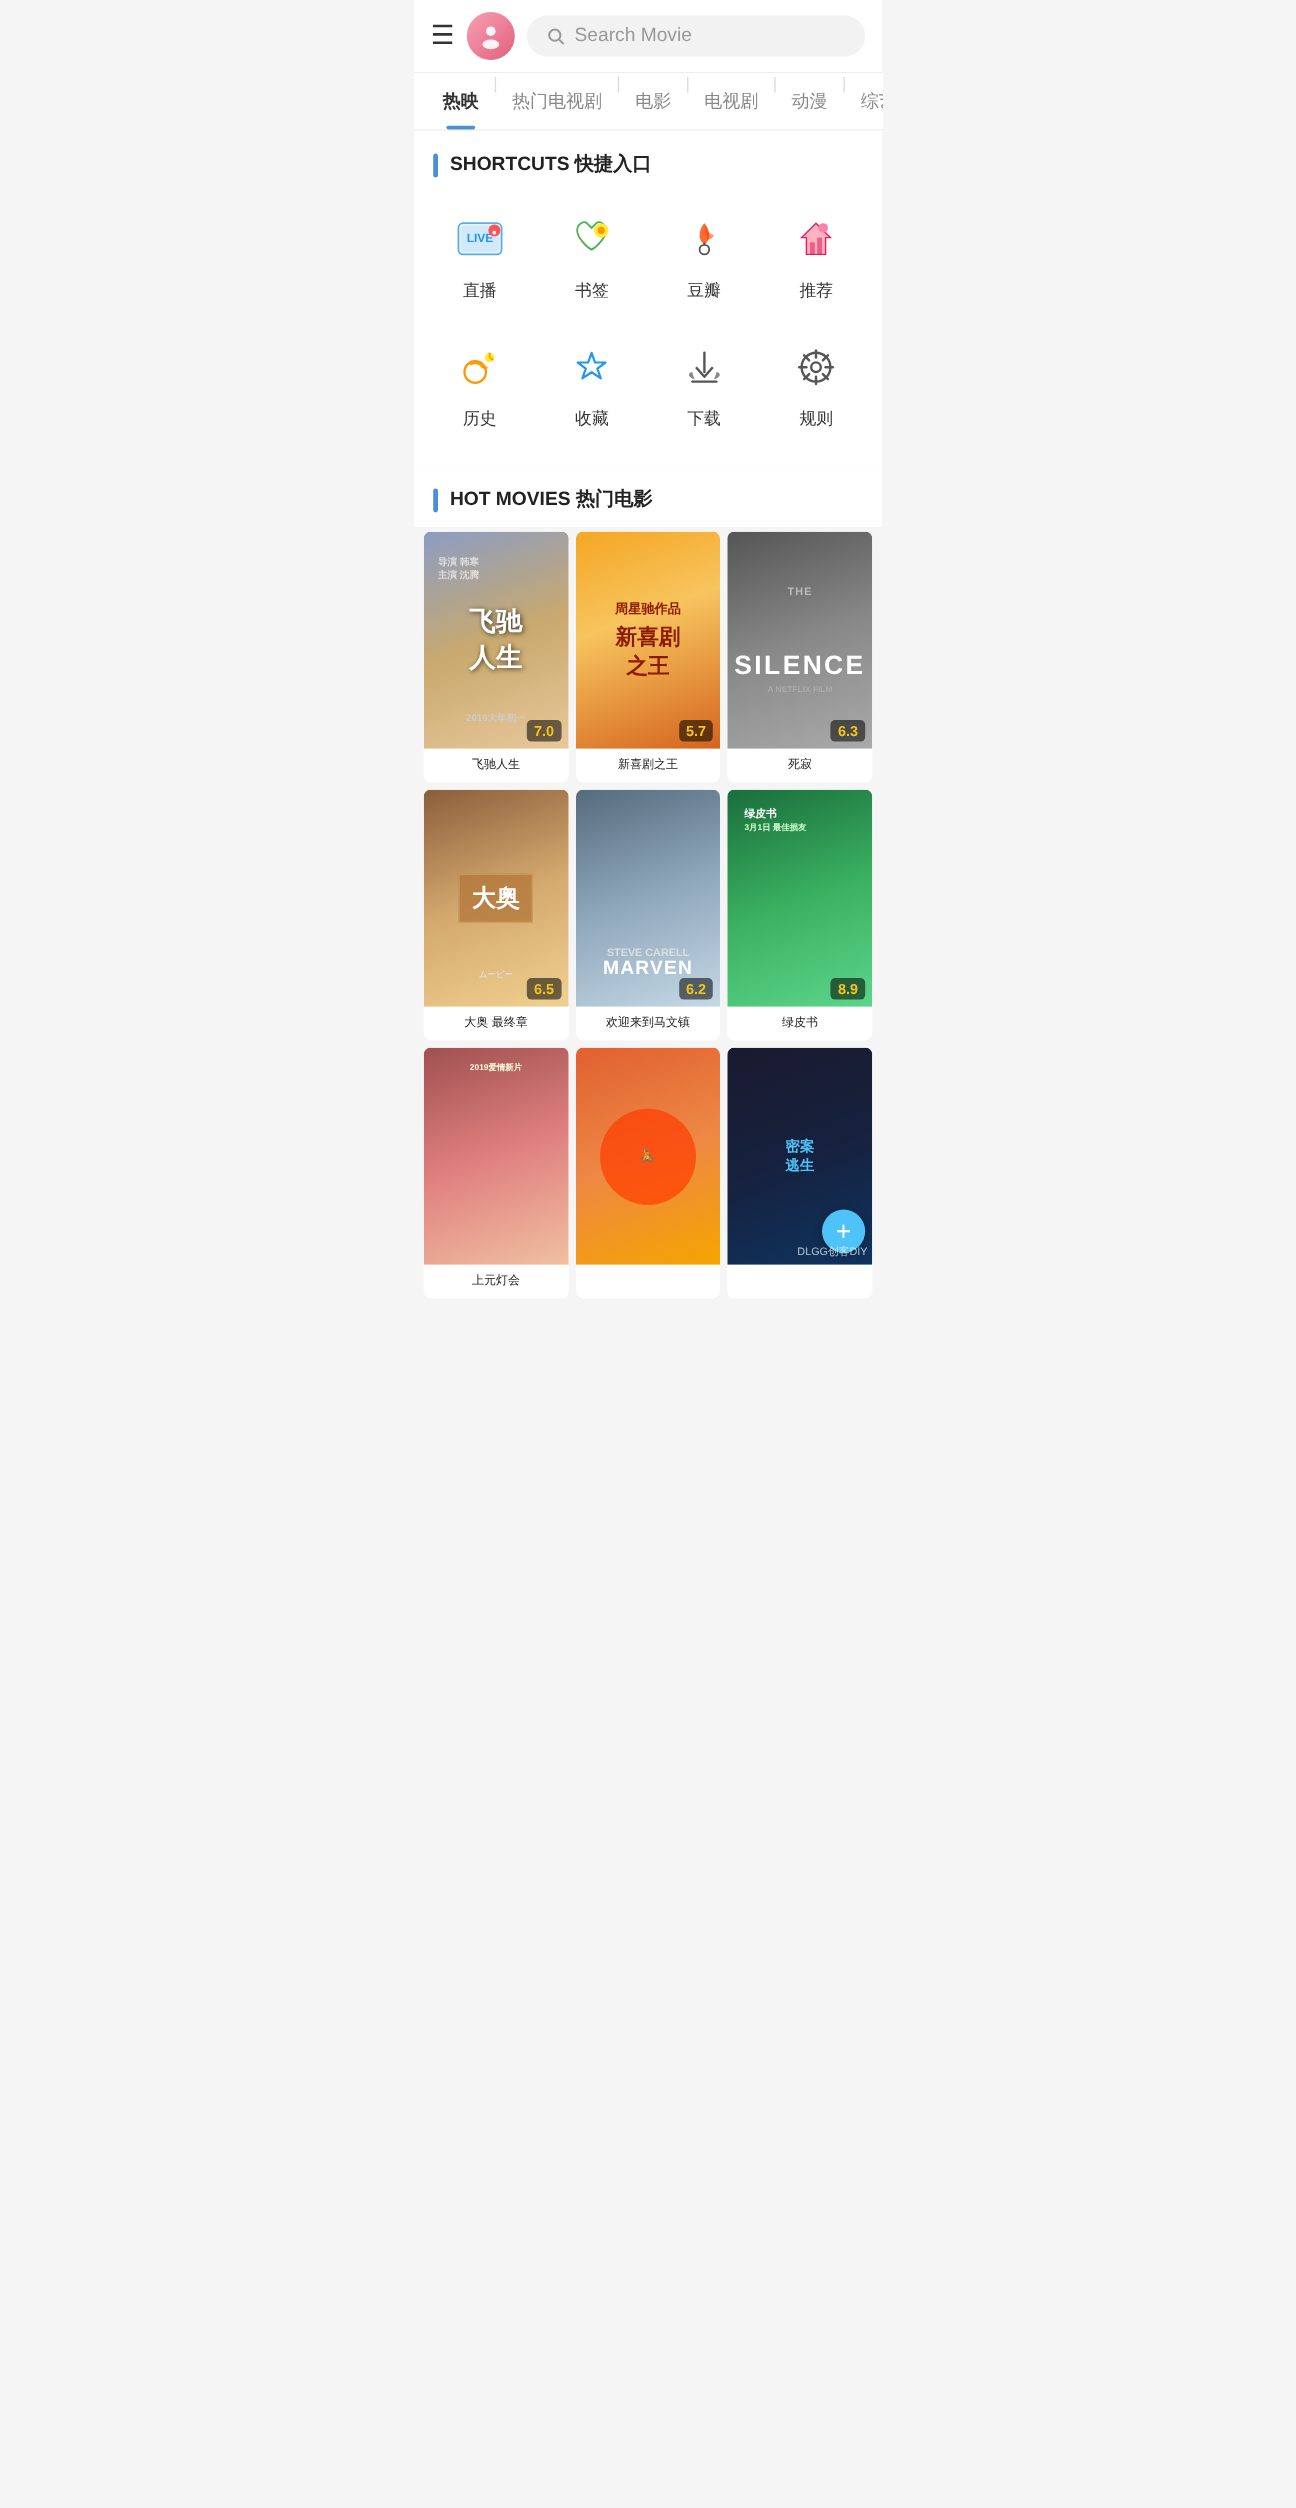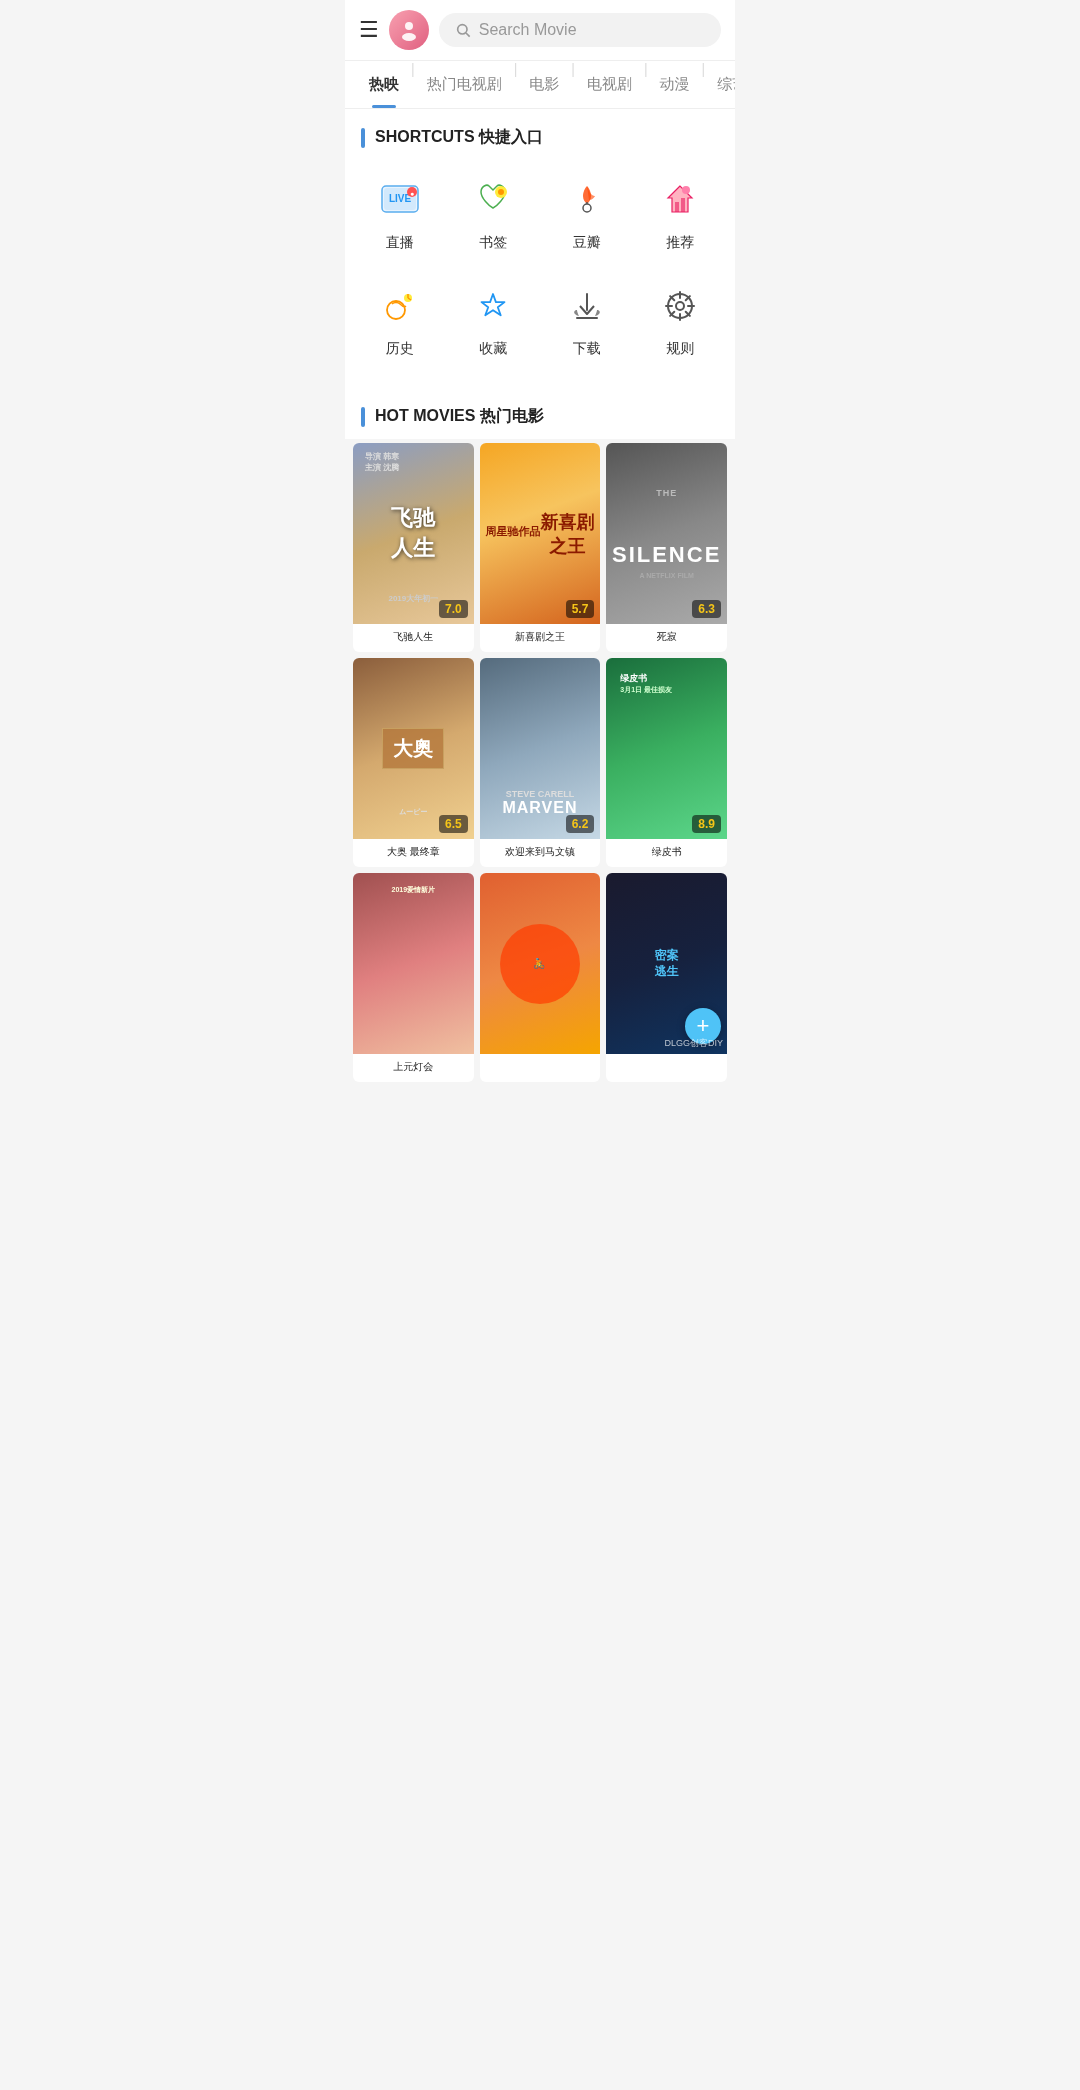--- a/index.html
+++ b/index.html
@@ -396,34 +396,34 @@
     <div class="section-bar"></div>
     <span class="section-title">HOT MOVIES 热门电影</span>
   </div>
 
   <div class="movies-grid">
 
     <div class="movie-card">
       <div class="movie-poster">
         <div class="movie-poster-bg poster-1">
           <div style="position:relative;width:100%;height:100%;display:flex;align-items:center;justify-content:center;">
-            <div style="position:absolute;top:4px;left:8px;font-size:8px;color:#ddd;text-align:left;line-height:1.4;">导演 韩寒<br>主演 沈腾</div>
+            <div style="position:absolute;top:16px;left:8px;font-size:8px;color:#ddd;text-align:left;line-height:1.4;">导演 韩寒<br>主演 沈腾</div>
             <div style="font-size:22px;font-weight:bold;color:#fff;text-shadow:1px 1px 4px rgba(0,0,0,0.7);">飞驰<br>人生</div>
             <div style="position:absolute;bottom:16px;left:50%;transform:translateX(-50%);font-size:8px;color:#ccc;">2019大年初一</div>
           </div>
         </div>
         <div class="movie-rating">7.0</div>
       </div>
       <div class="movie-title">飞驰人生</div>
     </div>
 
     <div class="movie-card">
       <div class="movie-poster">
         <div class="movie-poster-bg poster-2">
-          <div style="position:relative;width:100%;height:100%;display:flex;flex-direction:row;align-items:center;justify-content:center;">
+          <div style="position:relative;width:100%;height:100%;display:flex;flex-direction:column;align-items:center;justify-content:center;">
             <div style="font-size:11px;color:#8b1a00;font-weight:bold;margin-bottom:4px;">周星驰作品</div>
             <div style="font-size:18px;font-weight:bold;color:#8b1a00;">新喜剧<br>之王</div>
           </div>
         </div>
         <div class="movie-rating">5.7</div>
       </div>
       <div class="movie-title">新喜剧之王</div>
     </div>
 
     <div class="movie-card">

